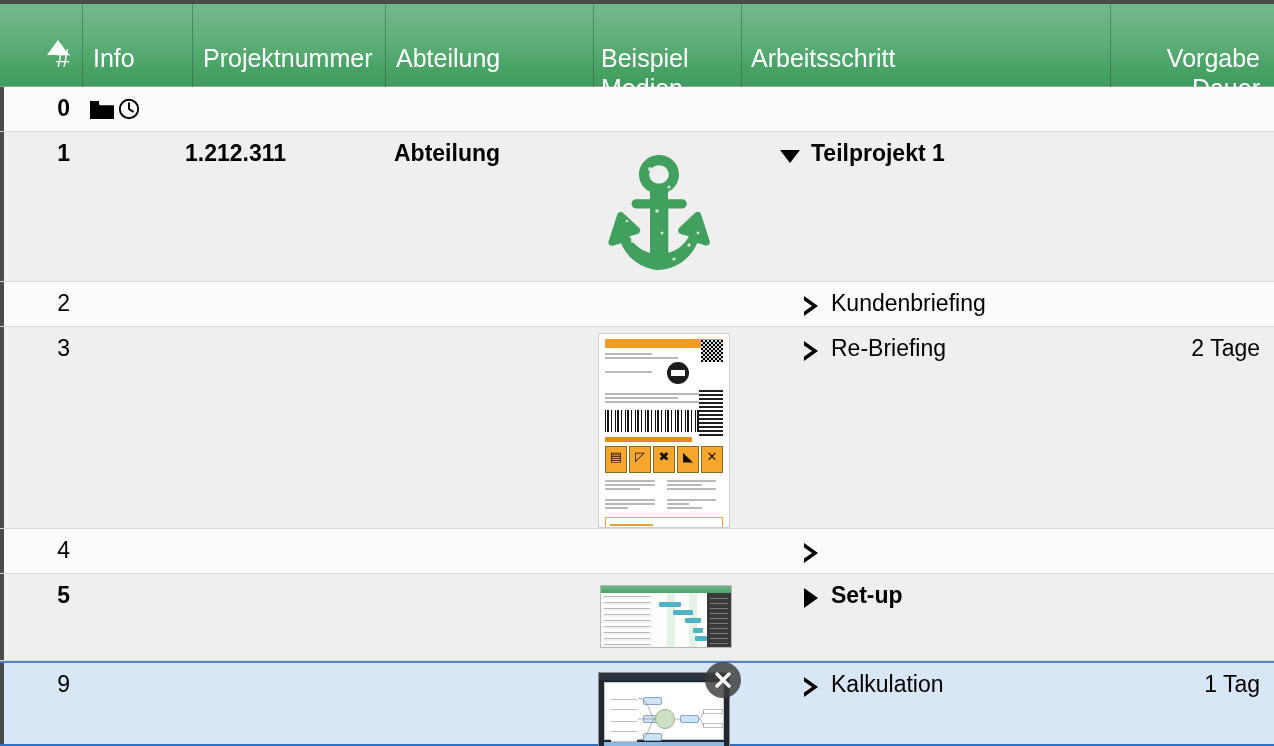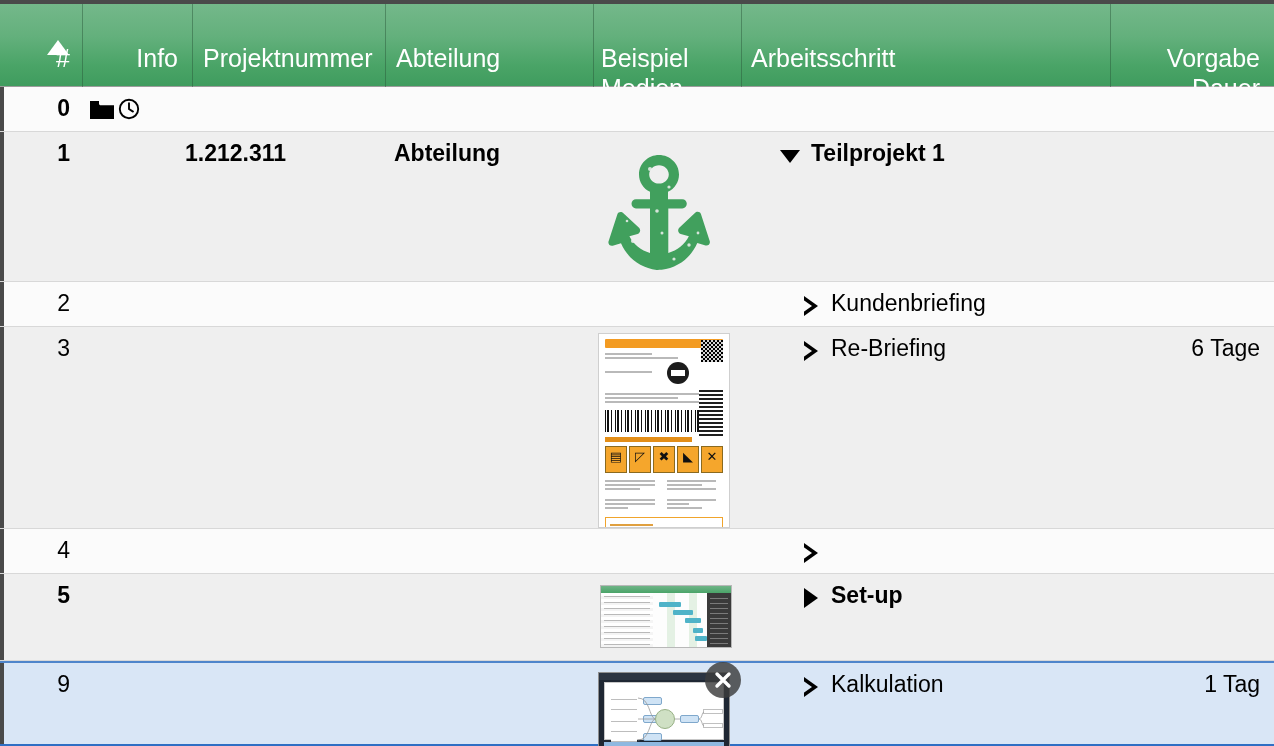--- a/index.html
+++ b/index.html
@@ -31,21 +31,21 @@
     font-size: 25px;
     line-height: 30px;
     padding-top: 9px;
     overflow: hidden;
     white-space: pre-line;
   }
   .th .thlabel { display: block; }
   .th-sep { border-left: 1px solid rgba(40,85,55,0.45); }
 
   .th-num   { left: 0;    width: 82px;  padding-right: 12px; text-align: right; }
-  .th-info  { left: 82px; width: 96px;  padding-left: 10px; text-align: right; }
+  .th-info  { left: 82px; width: 96px;  padding-left: 10px; }
   .th-proj  { left: 192px;width: 207px; padding-left: 10px; }
   .th-abt   { left: 385px;width: 208px; padding-left: 10px; }
   .th-media { left: 593px;width: 148px; padding-left: 7px; }
   .th-step  { left: 741px;width: 369px; padding-left: 9px; }
   .th-dur   { left: 1110px;width: 164px;padding-right: 14px; text-align: right; }
 
   .sort-arrow {
     position: absolute; left: 47px; top: 36px;
     width: 0; height: 0;
     border-left: 11px solid transparent;
@@ -382,21 +382,21 @@
 
           </div>
         </div>
       </div>
       <div class="cell c-step">
         <div class="steprow lvl2">
           <span class="tri-right-hollow tri"></span>
           <span class="steplabel">Re-Briefing</span>
         </div>
       </div>
-      <div class="cell c-dur">6 Tage</div>
+      <div class="cell c-dur">2 Tage</div>
     </div>
 
     <div class="row odd" style="top:442px; height:45px; --rowbg:#fbfbfb;">
       <div class="left-edge"></div>
       <div class="cell c-num">4</div>
       <div class="cell c-info"></div>
       <div class="cell c-proj"></div>
       <div class="cell c-abt"></div>
       <div class="cell c-media"></div>
       <div class="cell c-step">

